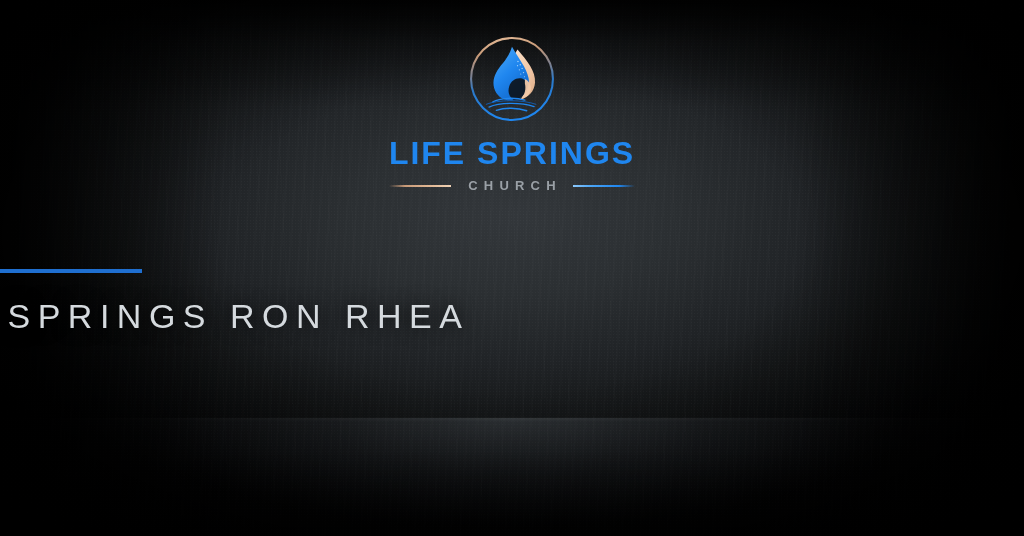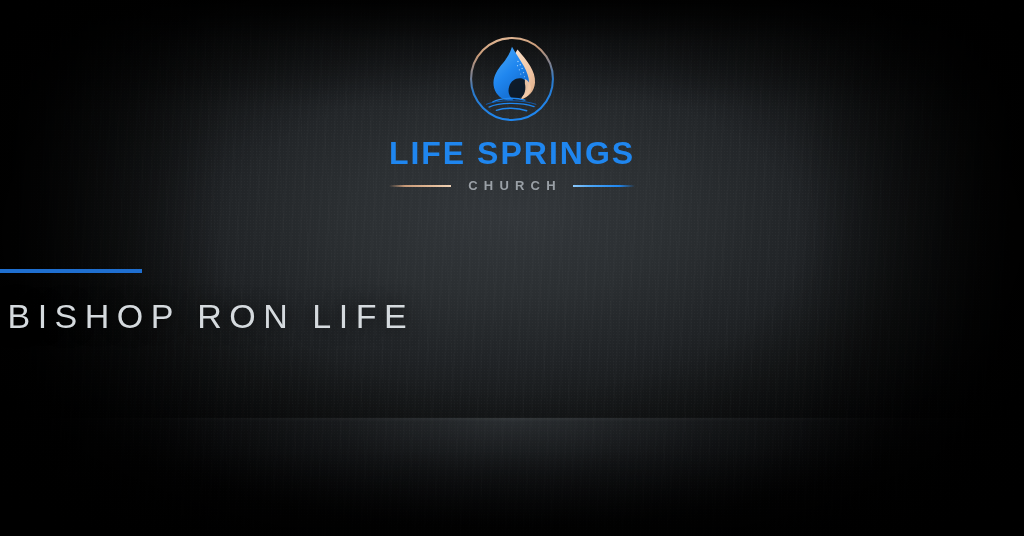--- a/index.html
+++ b/index.html
@@ -280,16 +280,16 @@
       <div class="sub-row">
         <span class="sub-rule left"></span>
         <span class="sub-word">CHURCH</span>
         <span class="sub-rule right"></span>
       </div>
     </div>
 
 
     <div class="mid-divider"></div>
 
-    <div class="speaker">BISHOP RON LIFE</div>
+    <div class="speaker">SPRINGS RON RHEA</div>
 
   </div>
 </div>
 
 </body></html>

